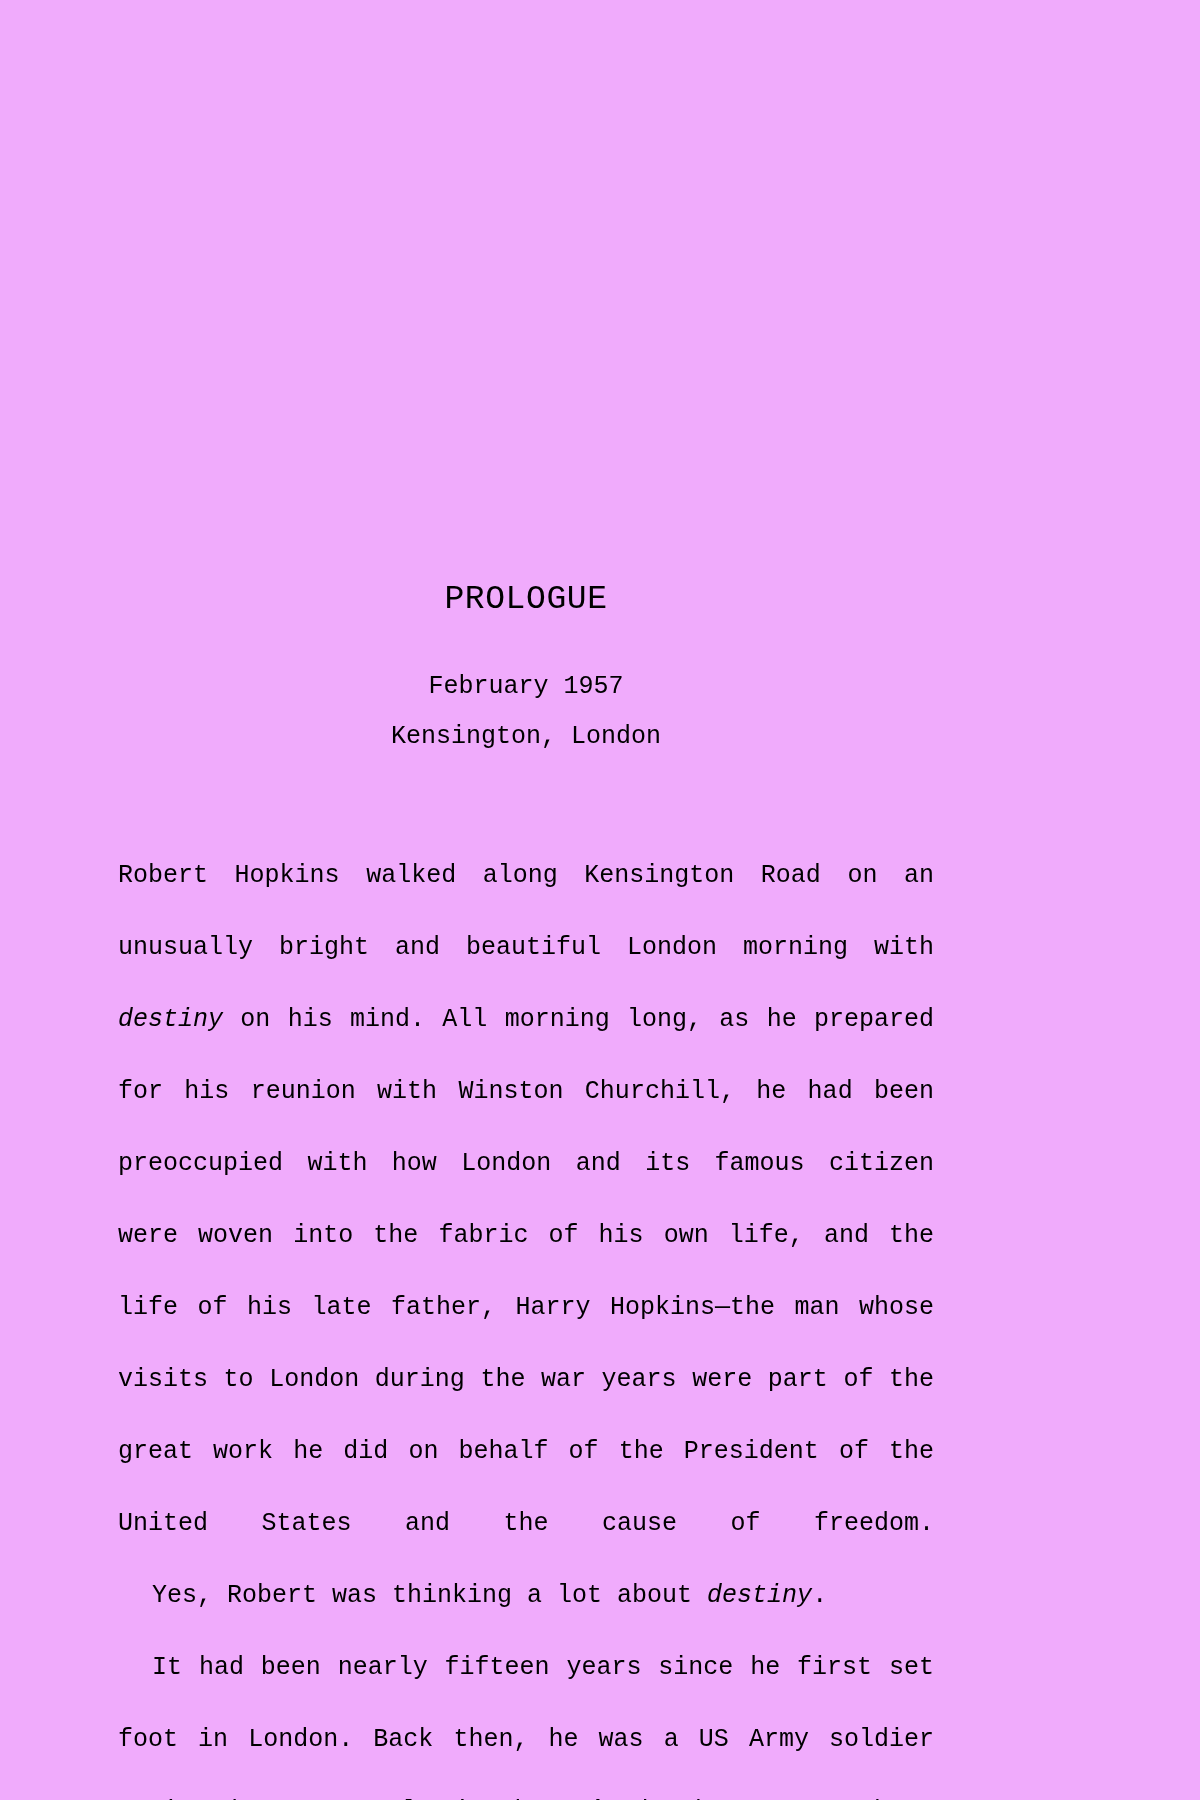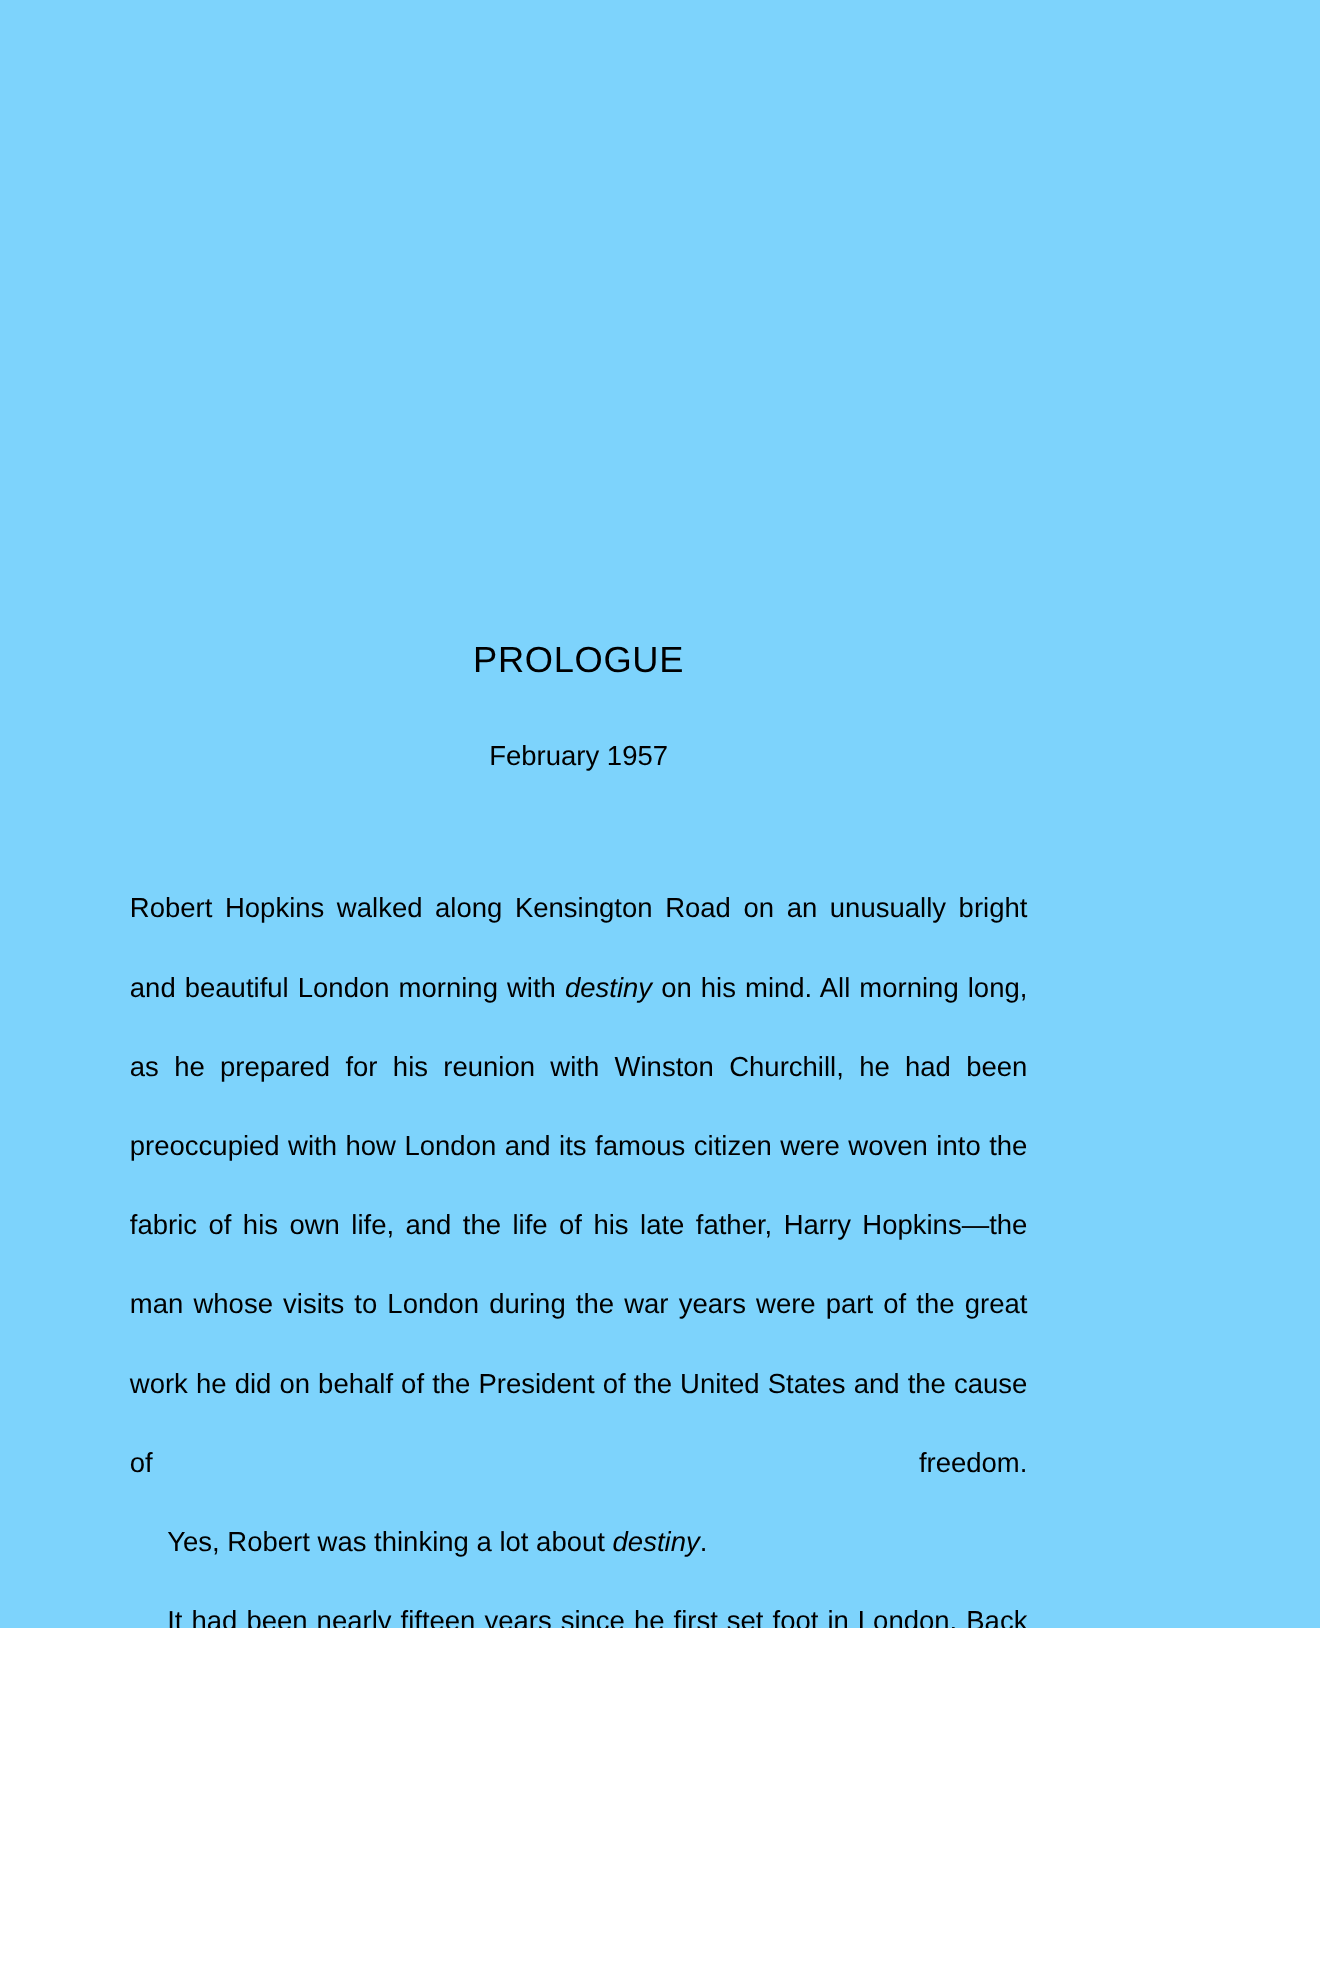--- a/index.html
+++ b/index.html
@@ -3,25 +3,25 @@
 <meta charset="utf-8">
 <style>
   html, body {
     margin: 0;
     padding: 0;
     background: #ffffff;
   }
   .page {
     position: relative;
     width: 1200px;
-    height: 1480px;
-    background: #7dd3fc;
+    height: 1800px;
+    background: #f0abfc;
     margin: 0 auto;
     overflow: hidden;
-    font-family: Liberation Sans, sans-serif;
+    font-family: Liberation Mono, monospace;
     color: #000000;
     -webkit-font-smoothing: antialiased;
   }
 
   
   .content {
     position: absolute;
     left: 118px;
     top: 0;
     width: 816px;
@@ -82,20 +82,21 @@
 </head>
 <body>
 
 <div class="page">
   <div class="content">
 
     <h1 class="chapter-title">PROLOGUE</h1>
 
     <div class="subtitle subtitle-date">February 1957</div>
 
+    <div class="subtitle subtitle-place">Kensington, London</div>
 
     <div class="body-block">
       <p class="para full-justify" id="para-1">Robert Hopkins walked along Kensington Road on an unusually bright and beautiful London morning with <em>destiny</em> on his mind. All morning long, as he prepared for his reunion with Winston Churchill, he had been preoccupied with how London and its famous citizen were woven into the fabric of his own life, and the life of his late father, Harry Hopkins—the man whose visits to London during the war years were part of the great work he did on behalf of the President of the United States and the cause of freedom.</p>
       <p class="para indent last-ragged" id="para-2">Yes, Robert was thinking a lot about <em>destiny</em>.</p>
       <p class="para indent full-justify" id="para-3">It had been nearly fifteen years since he first set foot in London. Back then, he was a US Army soldier assigned to General Eisenhower’s headquarters.  Three years later, Germany was defeated,</p>
     </div>
 
   </div>
 </div>
 

